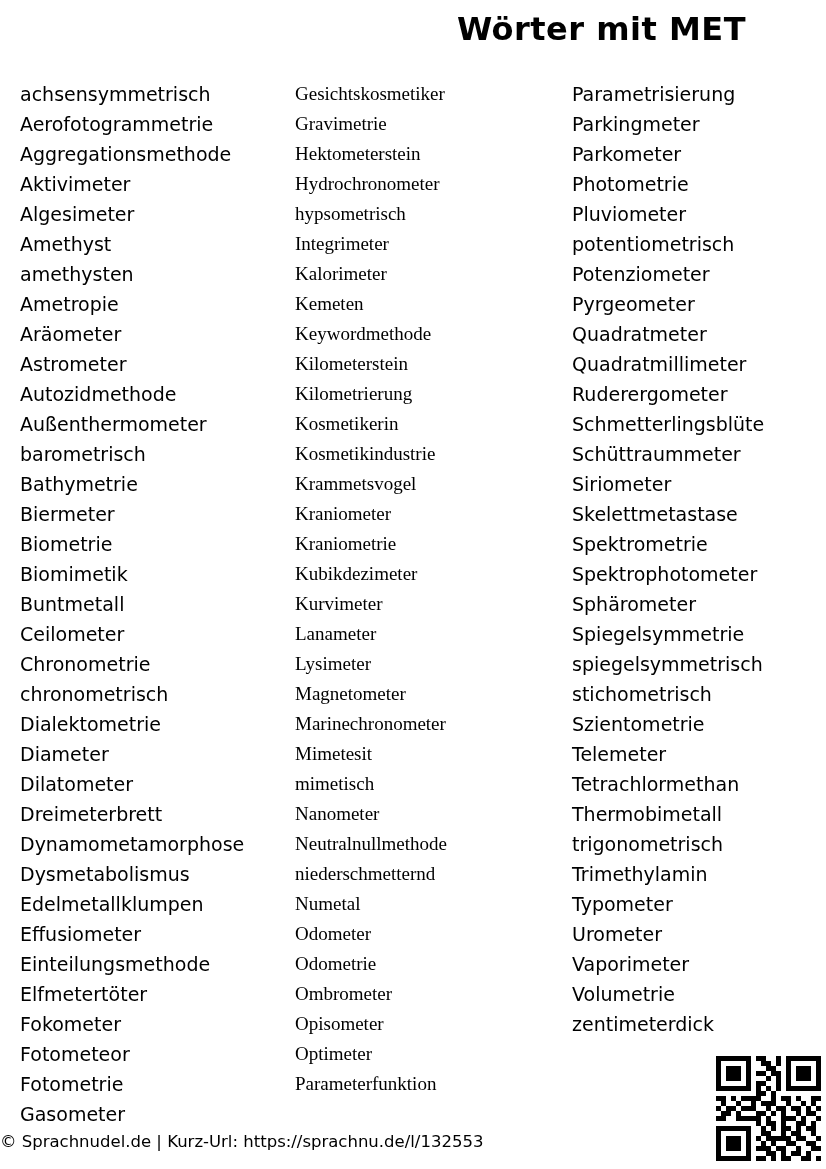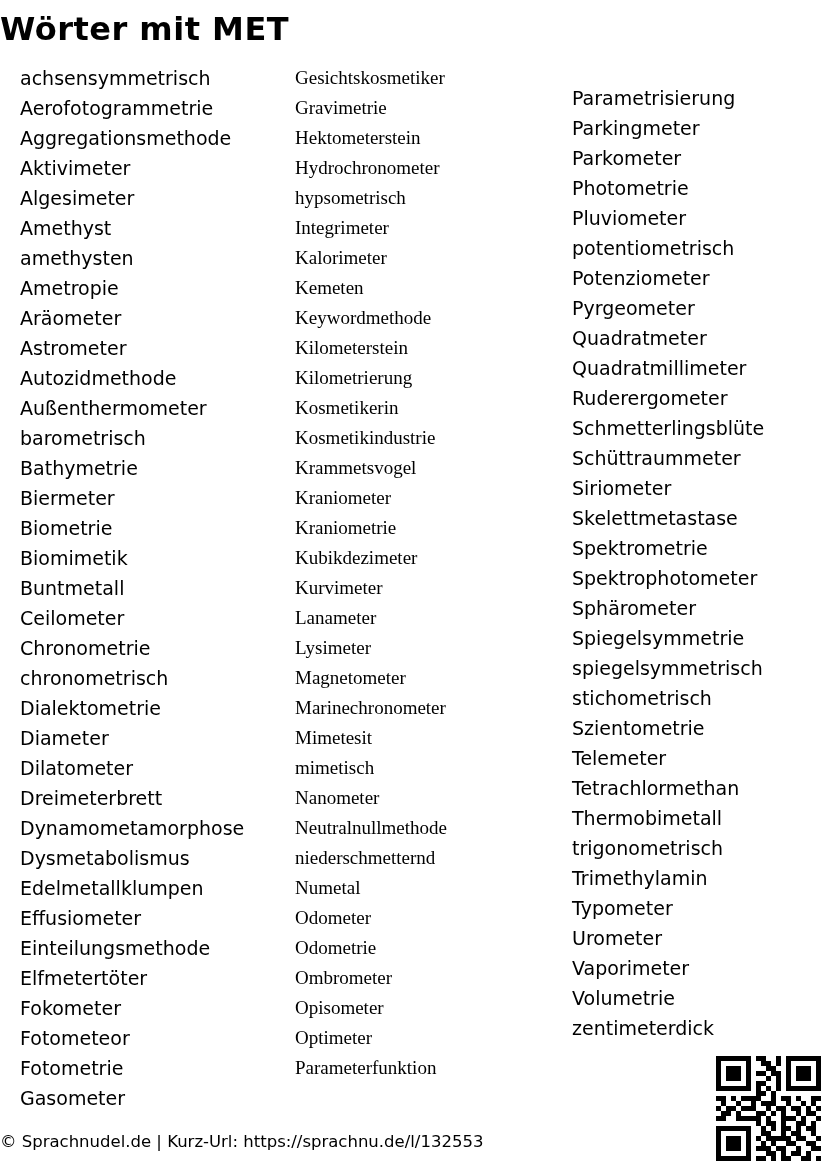--- a/index.html
+++ b/index.html
@@ -13,33 +13,33 @@
     color: #000000;
     font-family: "DejaVu Sans", "Liberation Sans", sans-serif;
     position: relative;
     overflow: hidden;
   }
   .page-title {
     position: absolute;
     top: 10px;
     left: 0;
     width: 746px;
-    text-align: left;
+    text-align: right;
     font-size: 32px;
     font-weight: bold;
     margin: 0;
     letter-spacing: 0.5px;
   }
   .col {
     position: absolute;
-    top: 63px;
+    top: 79px;
   }
   .col-1 { left: 20px; }
   .col-2 { left: 295px; font-family: Liberation Serif, serif; }
-  .col-3 { left: 572px; margin-top: 20px; }
+  .col-3 { left: 572px; }
   .word {
     height: 30px;
     line-height: 30px;
     font-size: 19px;
     white-space: nowrap;
   }
   .footer {
     position: absolute;
     top: 1132px;
     left: 0;

